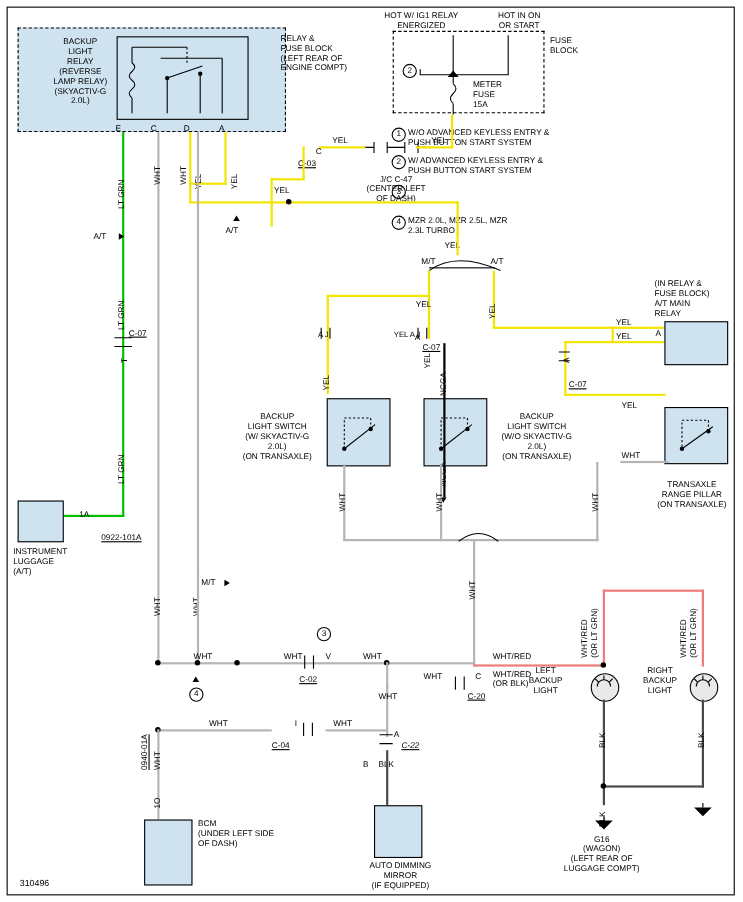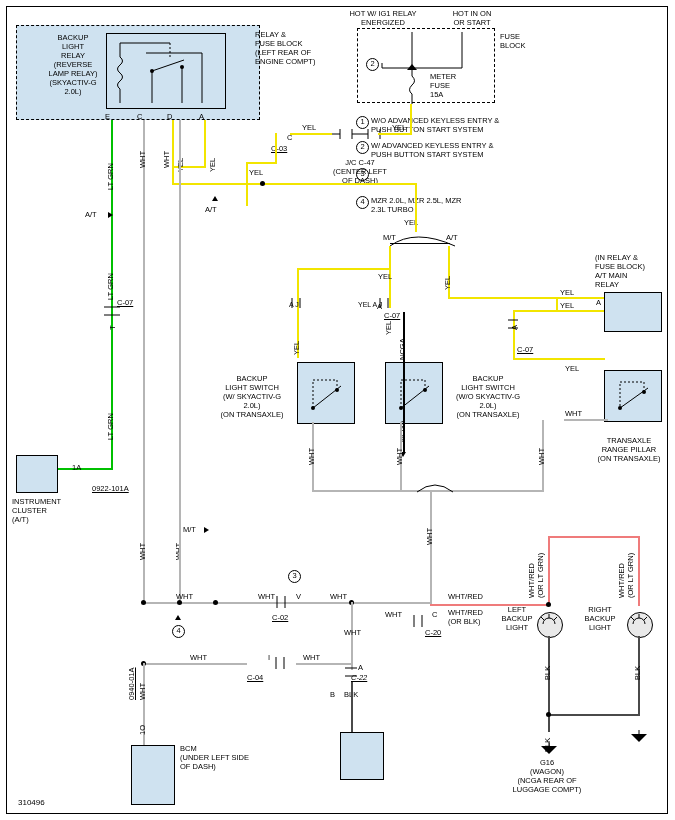--- a/index.html
+++ b/index.html
@@ -240,21 +240,21 @@
   <svg style="left:104px;top:305px;width:20px;height:18px;">
     <path d="M0,2 L16,2 M0,10 L16,10" stroke="#000" stroke-width="1"></path>
   </svg>
   <div class="lbl" style="left:85px;top:210px;">A/T</div>
   <div class="arrowr" style="left:108px;top:212px;"></div>
 
   <div class="box" style="left:16px;top:455px;width:42px;height:38px;"></div>
   <div class="lbl" style="left:72px;top:463px;">1A</div>
   <div class="code und" style="left:92px;top:484px;">0922-101A</div>
   <div class="lbl" style="left:12px;top:497px;width:70px;">INSTRUMENT
-CLUSTER
+LUGGAGE
 (A/T)</div>
 
   <div class="w-wht" style="left:143px;top:120px;width:2px;height:480px;"></div>
   <div class="w-wht" style="left:176px;top:120px;width:2px;height:0px;"></div>
   <div class="vert" style="left:138px;top:168px;">WHT</div>
   <div class="vert" style="left:162px;top:168px;">WHT</div>
   <div class="w-wht" style="left:179px;top:120px;width:2px;height:400px;"></div>
   <div class="vert" style="left:174px;top:560px;">WHT</div>
   <div class="vert" style="left:138px;top:560px;">WHT</div>
   <div class="lbl" style="left:183px;top:525px;">M/T</div>
@@ -318,21 +318,21 @@
   <div class="bulb" style="left:537px;top:612px;width:24px;height:24px;"></div>
   <svg style="left:537px;top:612px;width:24px;height:24px;">
     <path d="M6,12 a6,6 0 0 1 12,0" stroke="#000" stroke-width="1" fill="none"></path>
     <path d="M12,2 L12,6 M4,5 L7,8 M20,5 L17,8" stroke="#000" stroke-width="1"></path>
   </svg>
   <div class="bulb" style="left:627px;top:612px;width:24px;height:24px;"></div>
   <svg style="left:627px;top:612px;width:24px;height:24px;">
     <path d="M6,12 a6,6 0 0 1 12,0" stroke="#000" stroke-width="1" fill="none"></path>
     <path d="M12,2 L12,6 M4,5 L7,8 M20,5 L17,8" stroke="#000" stroke-width="1"></path>
   </svg>
-  <div class="lbl" style="left:497px;top:605px;width:40px;text-align:center;">LEFT
+  <div class="lbl" style="left:476px;top:605px;width:40px;text-align:center;">LEFT
 BACKUP
 LIGHT</div>
   <div class="lbl" style="left:578px;top:605px;width:44px;text-align:center;">RIGHT
 BACKUP
 LIGHT</div>
 
   <div class="w-blk" style="left:548px;top:636px;width:2px;height:96px;"></div>
   <div class="w-blk" style="left:638px;top:636px;width:2px;height:80px;"></div>
   <div class="w-blk" style="left:548px;top:714px;width:92px;height:2px;"></div>
   <div class="dot" style="left:546px;top:712px;"></div>
@@ -343,21 +343,21 @@
   <svg style="left:538px;top:742px;width:22px;height:14px;">
     <path d="M11,0 L11,4" stroke="#000" stroke-width="1"></path>
     <polygon points="3,4 19,4 11,12" fill="#000"></polygon>
   </svg>
   <svg style="left:628px;top:730px;width:22px;height:14px;">
     <path d="M11,0 L11,4" stroke="#000" stroke-width="1"></path>
     <polygon points="3,4 19,4 11,12" fill="#000"></polygon>
   </svg>
   <div class="lbl" style="left:492px;top:758px;width:110px;text-align:center;">G16
 (WAGON)
-(NCGA REAR OF
+(LEFT REAR OF
 LUGGAGE COMPT)</div>
 
   <div class="w-wht" style="left:143px;top:663px;width:104px;height:2px;"></div>
   <div class="dot" style="left:141px;top:661px;"></div>
   <div class="lbl" style="left:190px;top:653px;">WHT</div>
   <div class="lbl" style="left:303px;top:653px;">WHT</div>
   <div class="lbl" style="left:268px;top:653px;">I</div>
   <svg style="left:276px;top:657px;width:20px;height:14px;">
     <path d="M0,0 L0,12 M8,0 L8,12" stroke="#000" stroke-width="1"></path>
   </svg>
@@ -374,20 +374,23 @@
 OF DASH)</div>
 
   <div class="w-wht" style="left:351px;top:622px;width:2px;height:48px;"></div>
   <div class="lbl" style="left:344px;top:628px;">WHT</div>
   <div class="dot" style="left:349px;top:600px;"></div>
   <div class="w-wht" style="left:351px;top:602px;width:2px;height:24px;"></div>
   <div class="lbl" style="left:358px;top:663px;">A</div>
   <svg style="left:345px;top:668px;width:20px;height:14px;">
     <path d="M0,0 L12,0 M0,8 L12,8" stroke="#000" stroke-width="1"></path>
   </svg>
-  <div class="code und" style="left:351px;top:673px;font-style:italic;">C-22</div>
+  <div class="code und" style="left:365px;top:673px;font-style:italic;">C-22</div>
   <div class="lbl" style="left:330px;top:690px;">B</div>
   <div class="lbl" style="left:344px;top:690px;">BLK</div>
   <div class="w-blk" style="left:351px;top:682px;width:2px;height:50px;"></div>
   <div class="box" style="left:340px;top:732px;width:44px;height:48px;"></div>
+  <div class="lbl" style="left:312px;top:782px;width:104px;text-align:center;">AUTO DIMMING
+MIRROR
+(IF EQUIPPED)</div>
 
   <div class="lbl" style="left:18px;top:798px;font-size:8px;">310496</div>
 </div>
 
 </body></html>

